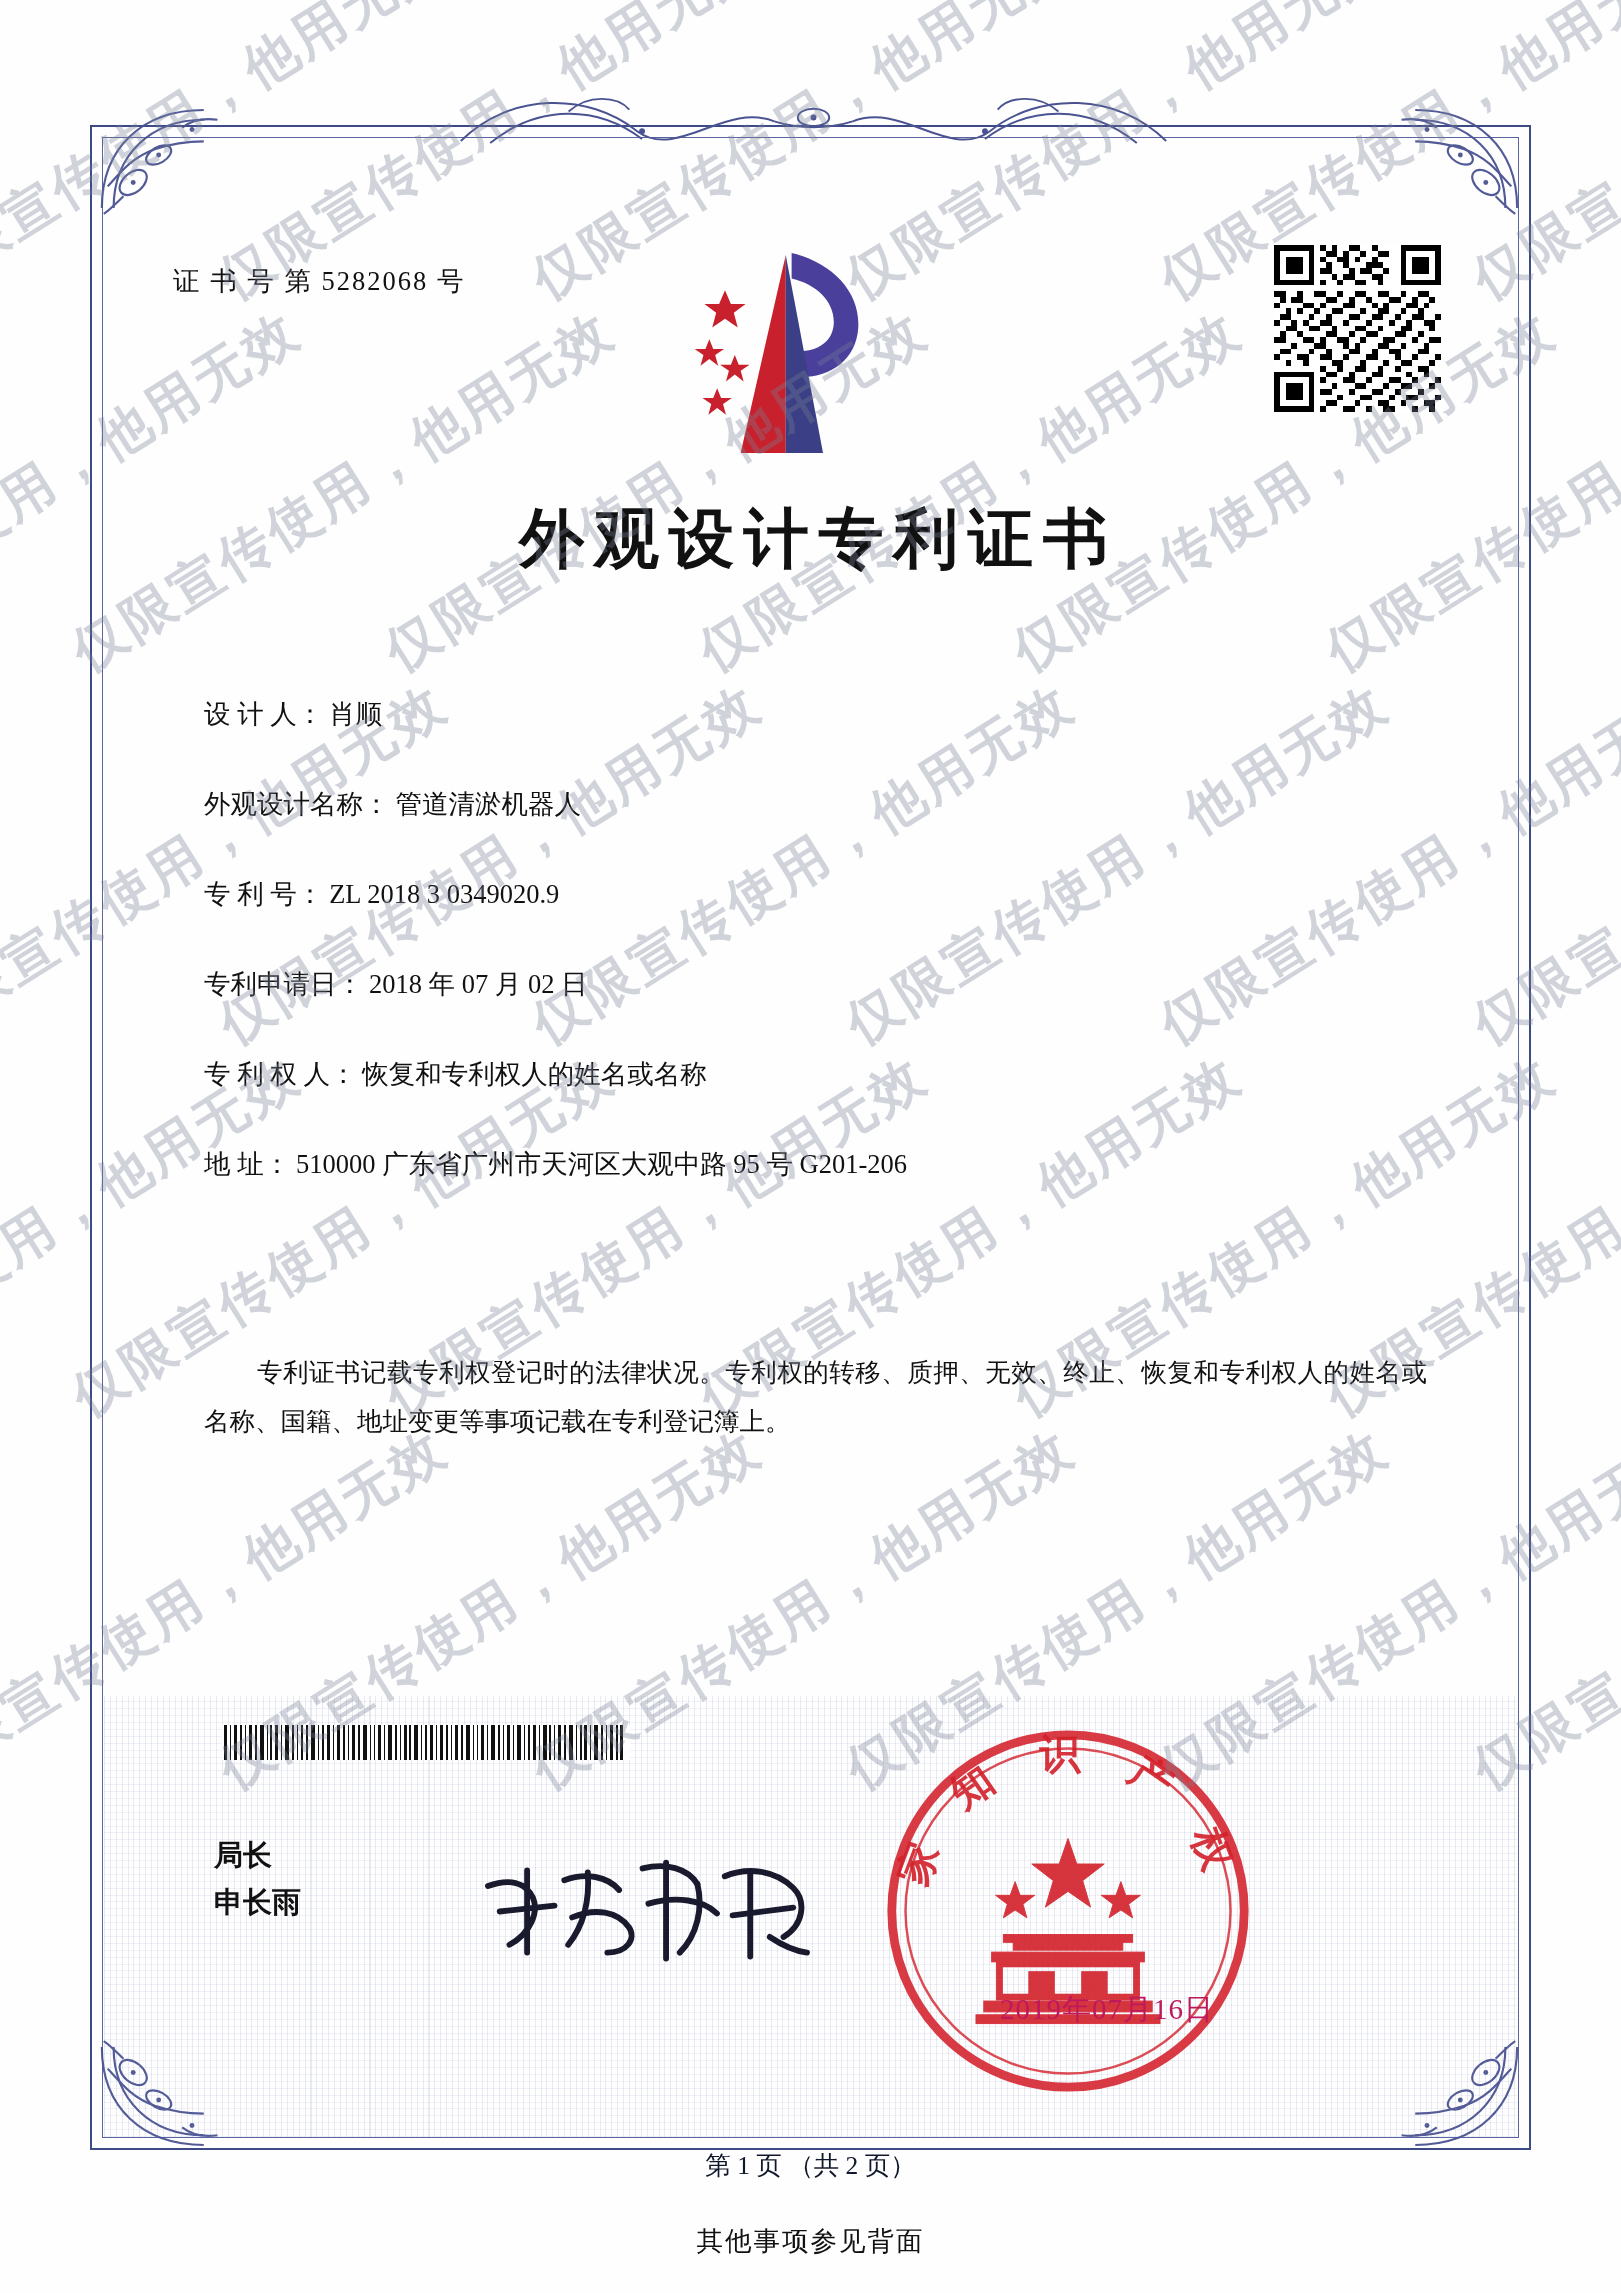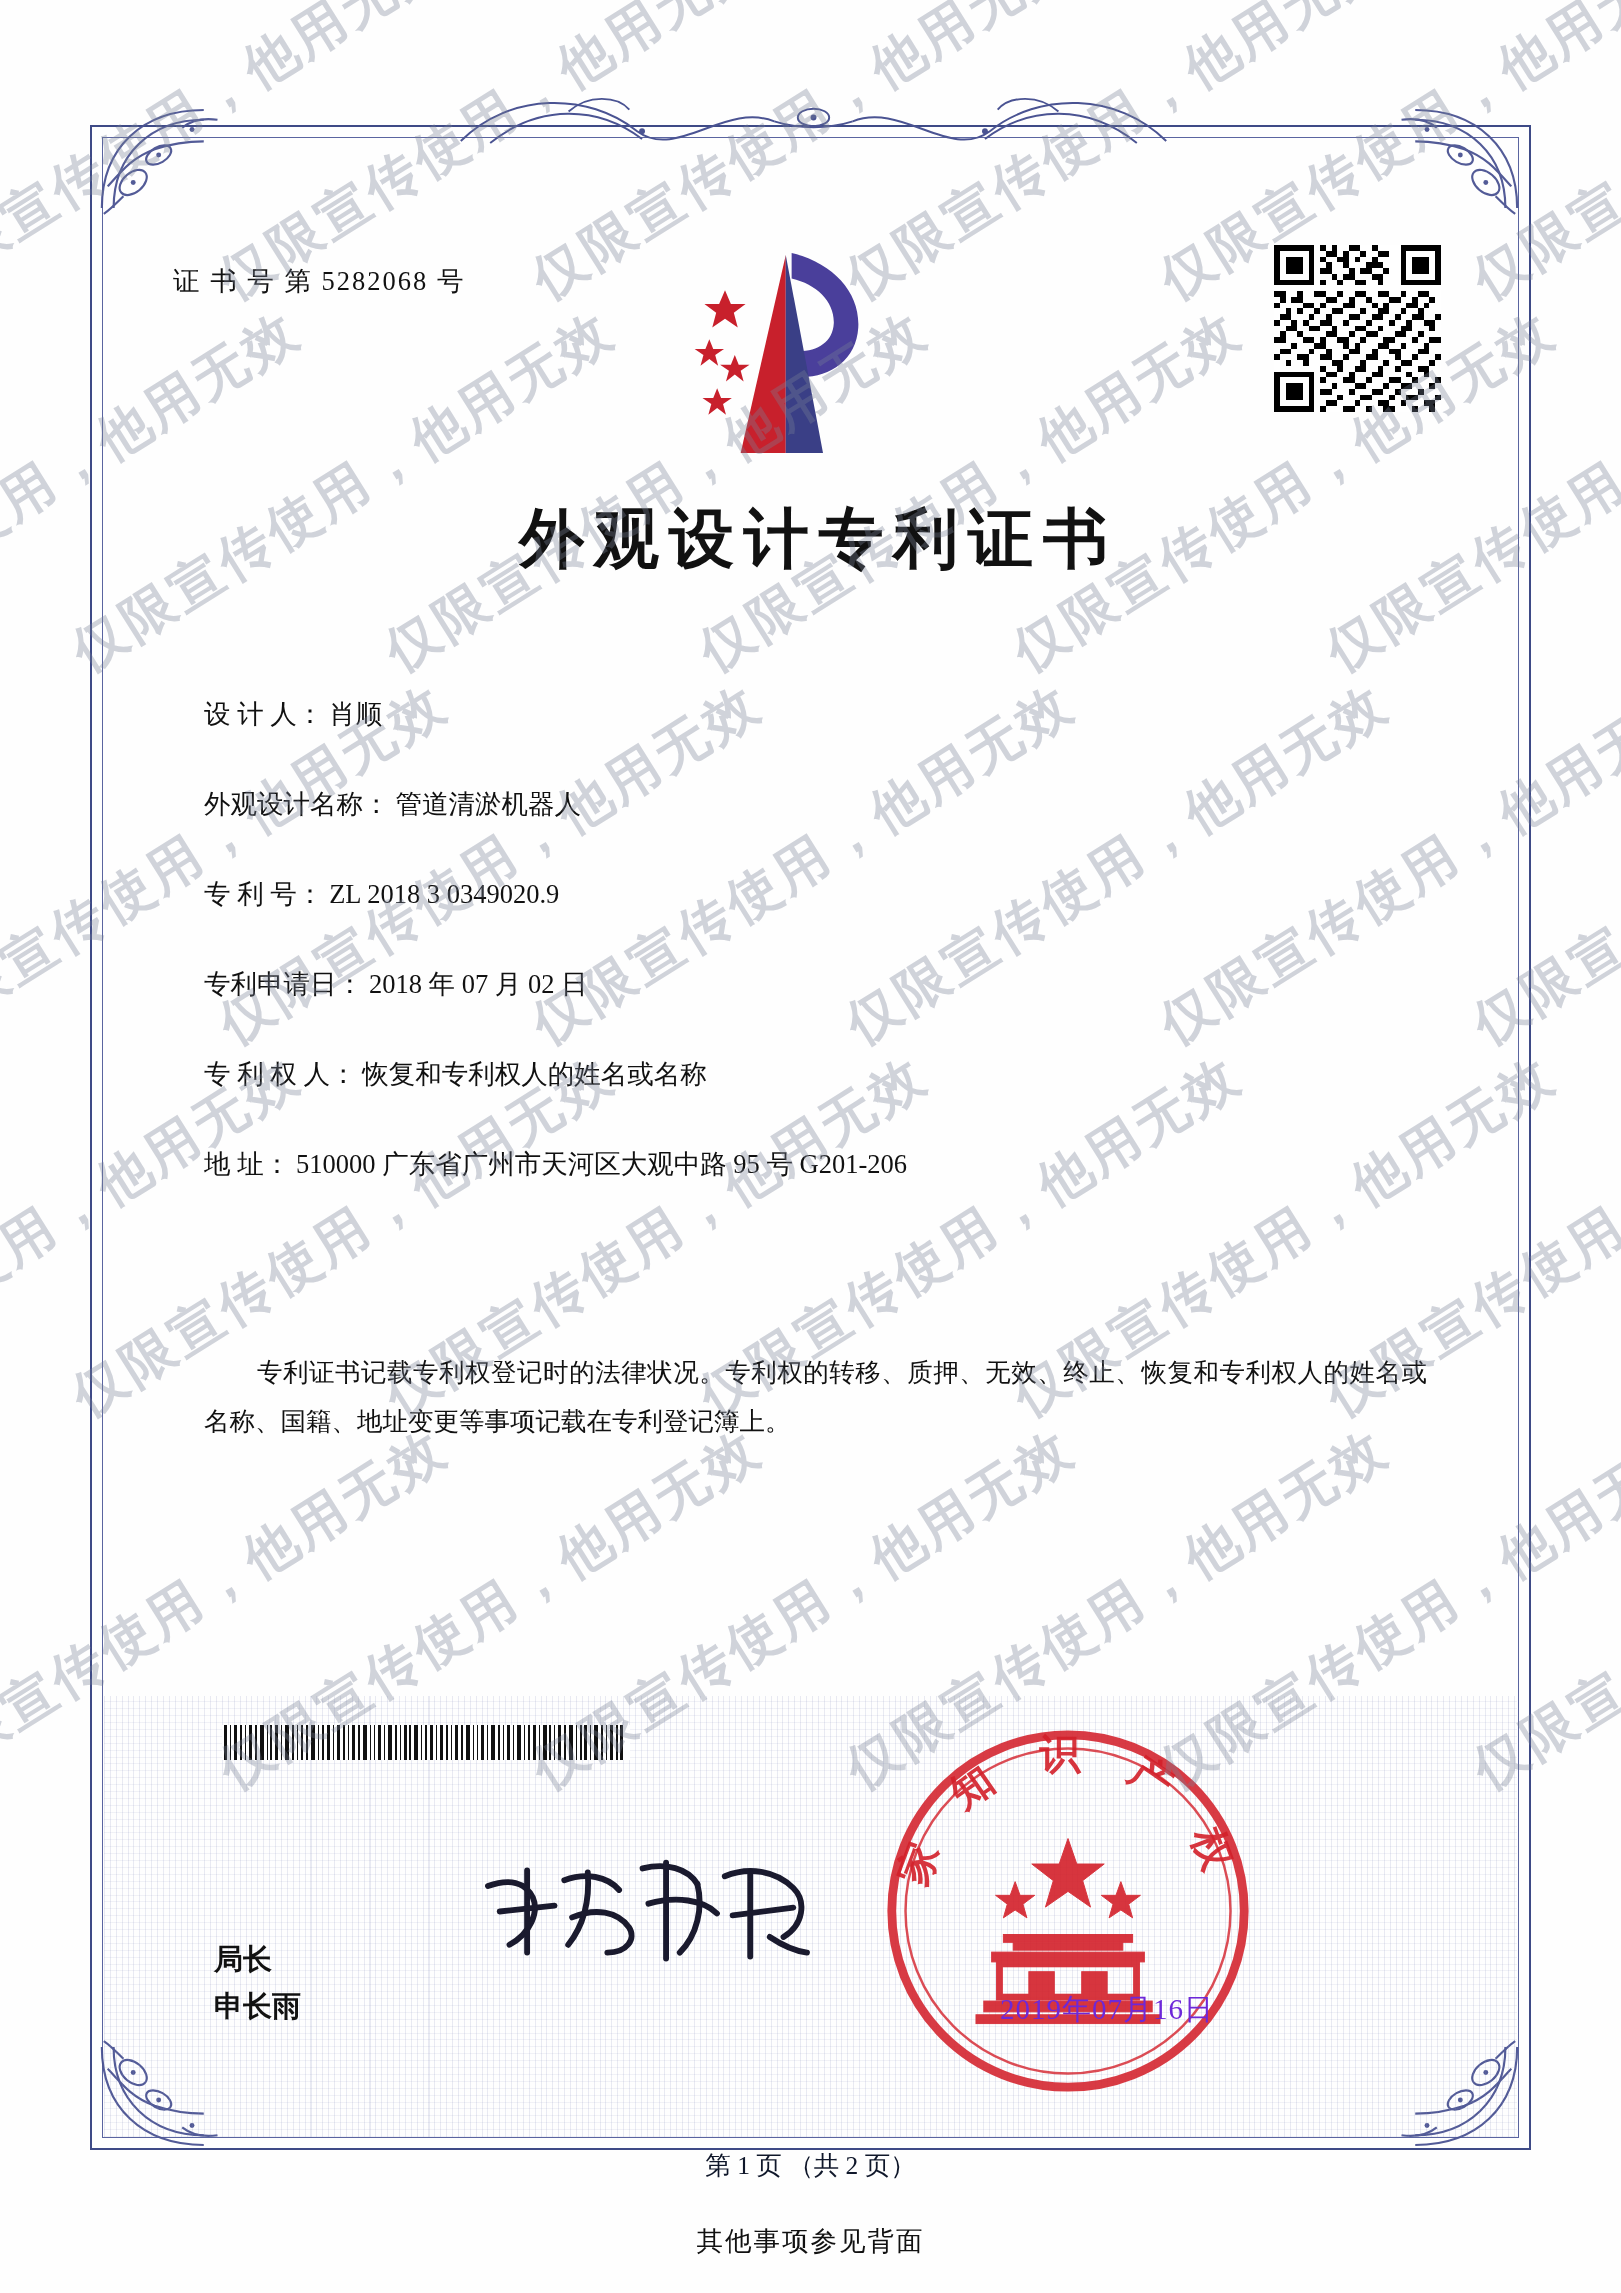--- a/index.html
+++ b/index.html
@@ -167,21 +167,21 @@
     background:
       repeating-linear-gradient(90deg, rgba(120,128,180,0.16) 0px, rgba(120,128,180,0.16) 1px, rgba(255,255,255,0) 1px, rgba(255,255,255,0) 5.9px),
       repeating-linear-gradient(0deg, rgba(120,128,180,0.10) 0px, rgba(120,128,180,0.10) 1px, rgba(255,255,255,0) 1px, rgba(255,255,255,0) 6.9px);
     pointer-events: none;
   }
 
   
   .sig-labels {
     position: absolute;
     left: 214px;
-    top: 1936px;
+    top: 1832px;
     font-size: 29px;
     line-height: 47px;
     font-weight: bold;
     color: #111;
     font-family: "DejaVu Serif", serif;
   }
   .signature {
     position: absolute;
     left: 470px;
     top: 1843px;
@@ -195,21 +195,21 @@
     left: 882px;
     top: 1725px;
     width: 372px;
     height: 372px;
   }
   .seal-date {
     position: absolute;
     left: 1000px;
     top: 1990px;
     font-size: 29px;
-    color: #6d28d9;
+    color: #be185d;
     font-family: "Liberation Serif", serif;
     letter-spacing: 1px;
   }
 
   .page-no {
     position: absolute;
     left: 0;
     right: 0;
     top: 2148px;
     text-align: center;

